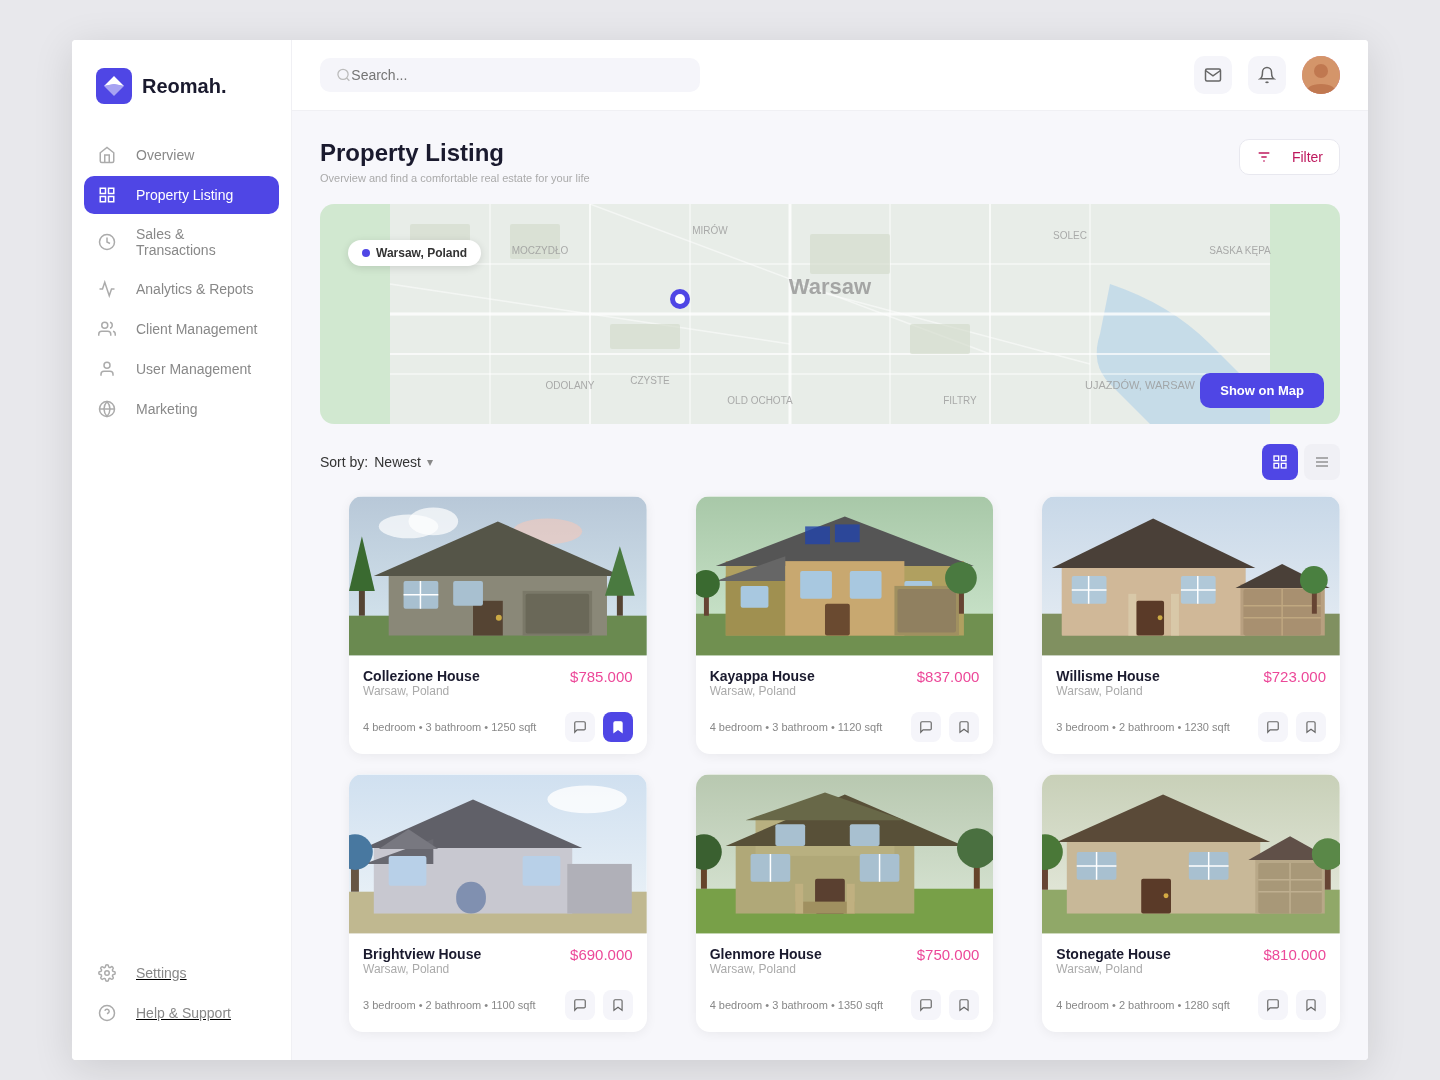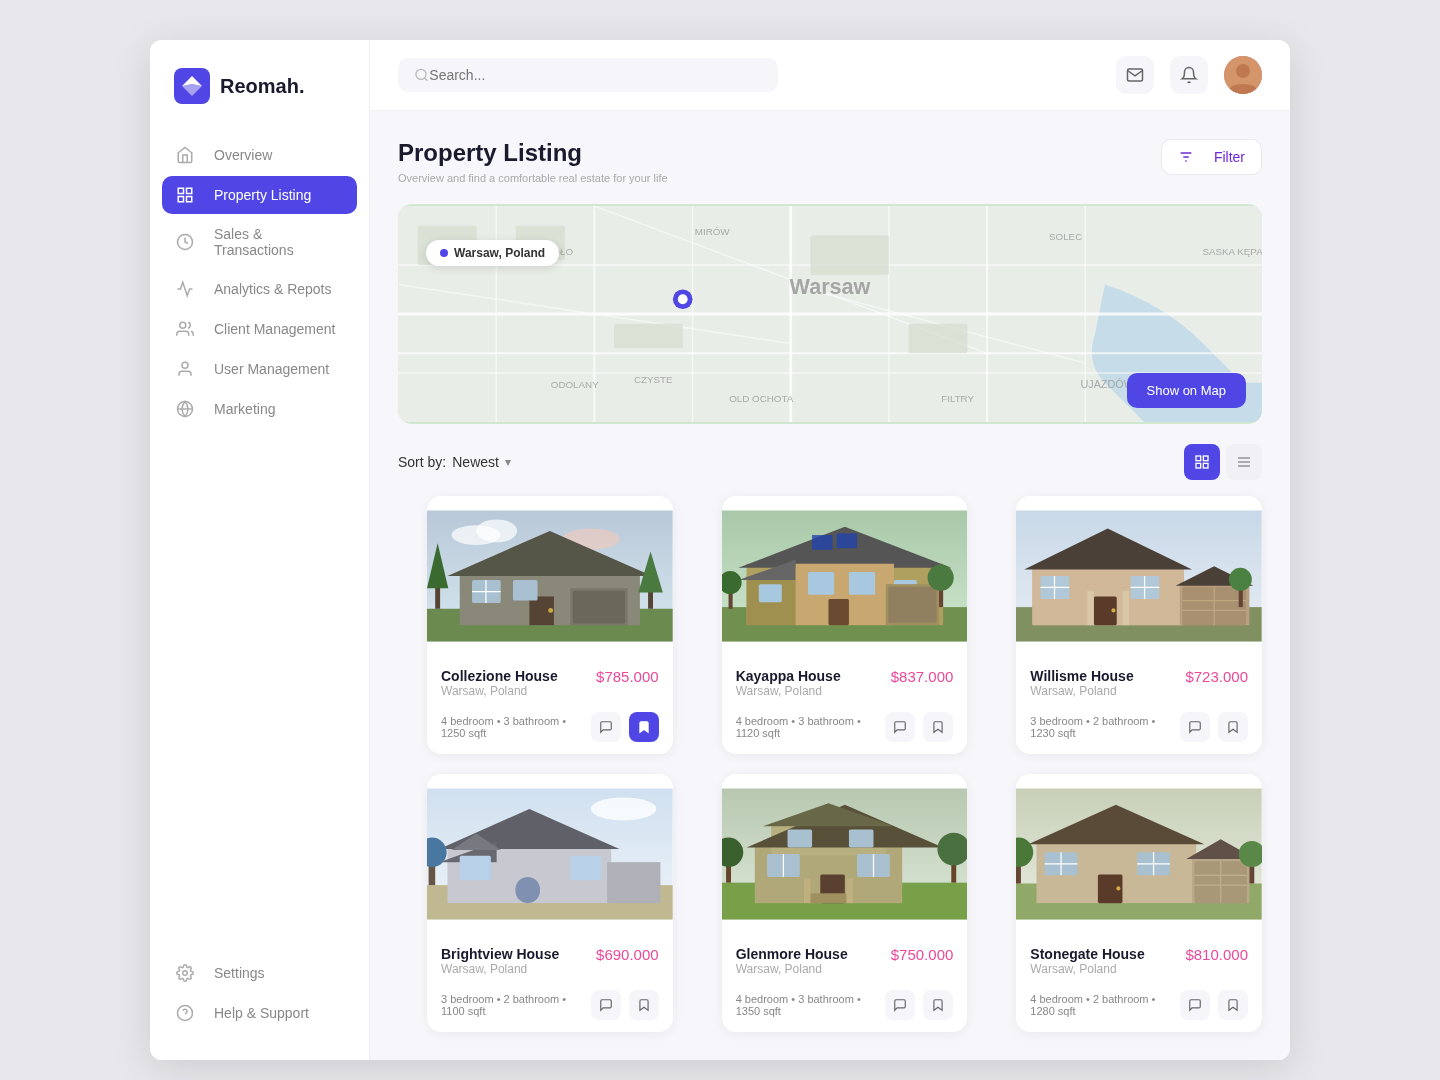--- a/index.html
+++ b/index.html
@@ -7,24 +7,24 @@
       background: #e8e8ec;
       font-family: -apple-system, BlinkMacSystemFont, 'Segoe UI', sans-serif;
       display: flex;
       align-items: center;
       justify-content: center;
       min-height: 100vh;
       padding: 40px;
     }
     .app-container {
       display: flex;
-      width: 1140px;
+      width: 1296px;
       min-height: 900px;
       background: #fff;
-      border-radius: 12px;
+      border-radius: 4px;
       overflow: hidden;
       box-shadow: 0 8px 40px rgba(0,0,0,0.12);
       justify-content: flex-end;
     }
 
     
     .sidebar {
       width: 220px;
       min-width: 220px;
       background: #fff;
@@ -76,20 +76,21 @@
       height: 18px;
       opacity: 0.7;
       flex-shrink: 0;
     }
     .nav-item.active .nav-item-icon { opacity: 1; }
     .sidebar-bottom {
       padding: 12px 12px 0 12px;
       display: flex;
       flex-direction: column;
       gap: 2px;
+      text-decoration: underline;
     }
 
     
     .main {
       flex: 1;
       display: flex;
       flex-direction: column;
       background: #f7f7fb;
       overflow: hidden;
     }
@@ -173,21 +174,21 @@
     .filter-btn {
       display: flex;
       align-items: center;
       gap: 20px;
       background: #fff;
       border: 1px solid #e8e8ef;
       border-radius: 10px;
       padding: 9px 16px;
       cursor: pointer;
       font-size: 14px;
-      color: #6d28d9;
+      color: #be185d;
       font-weight: 500;
     }
 
     
     .map-container {
       width: 100%;
       height: 220px;
       border-radius: 14px;
       overflow: hidden;
       position: relative;
@@ -219,21 +220,21 @@
     .show-on-map-btn {
       position: absolute;
       bottom: 16px;
       right: 16px;
       background: #4f46e5;
       color: #fff;
       border: none;
       border-radius: 10px;
       padding: 10px 20px;
       font-size: 13px;
-      font-weight: 400;
+      font-weight: 700;
       cursor: pointer;
     }
 
     
     .sort-bar {
       display: flex;
       align-items: center;
       justify-content: space-between;
       margin-bottom: 16px;
     }

